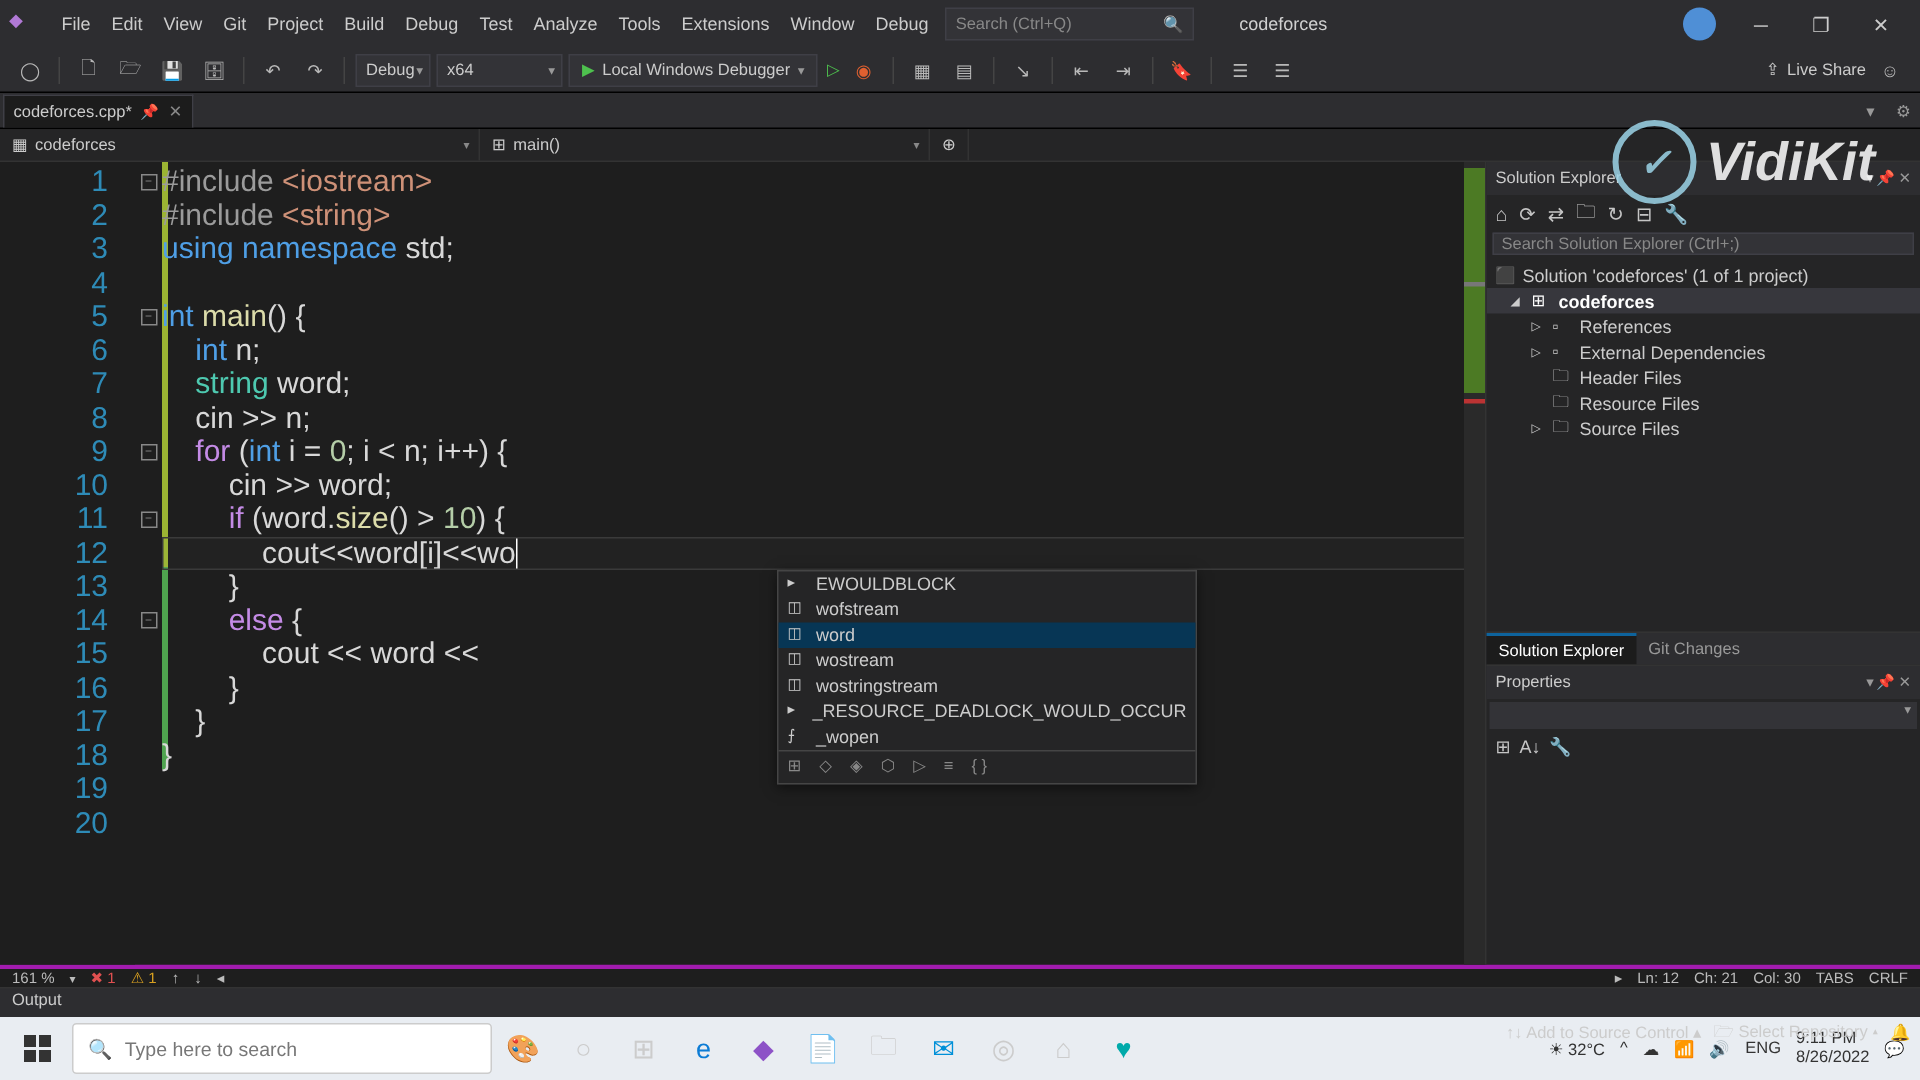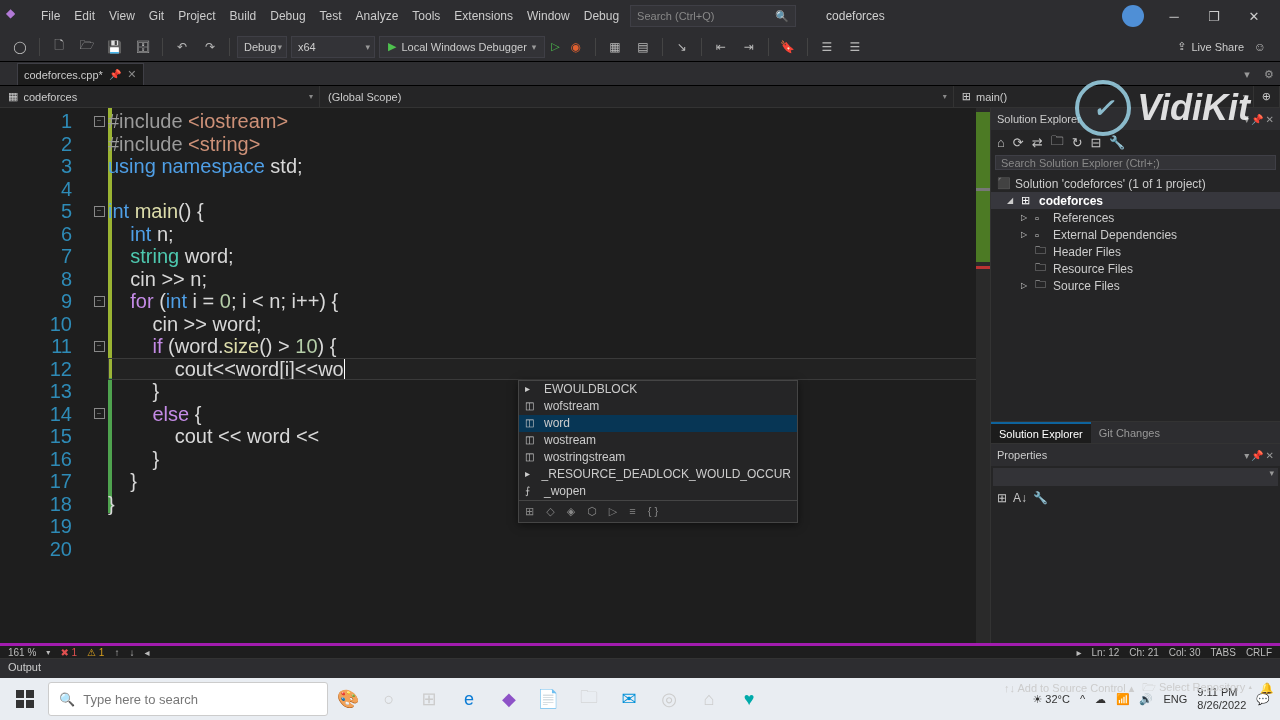--- a/index.html
+++ b/index.html
@@ -13,21 +13,21 @@
 .menubar .winbtn { width:40px; height:32px; display:flex; align-items:center; justify-content:center; color:#ccc; font-size:13px; }
 .menubar .avatar { width:22px; height:22px; border-radius:50%; background:#4f8fd6; margin:0 10px; }
 .toolbar { height:30px; background:#2d2d30; display:flex; align-items:center; padding:0 8px; font-size:12px; border-bottom:1px solid #000; gap:4px; }
 .toolbar .tbtn { width:24px; height:24px; display:flex; align-items:center; justify-content:center; color:#b8b8b8; }
 .toolbar .sep { width:1px; height:18px; background:#444; margin:0 3px; }
 .toolbar .combo { height:22px; background:#333337; border:1px solid #3f3f46; padding:0 18px 0 6px; font-size:11px; display:flex; align-items:center; color:#ccc; position:relative; }
 .toolbar .combo::after { content:'▾'; position:absolute; right:4px; font-size:9px; color:#999; }
 .toolbar .run-btn { display:flex; align-items:center; background:#333337; border:1px solid #3f3f46; height:22px; padding:0 8px; gap:5px; font-size:11px; }
 .toolbar .run-btn .tri { color:#4ec14e; font-size:11px; }
 .toolbar .live-share { margin-left:auto; display:flex; align-items:center; gap:5px; font-size:11px; color:#ccc; }
-.tabbar { height:24px; background:#2d2d30; display:flex; align-items:flex-end; border-bottom:1px solid #000; padding-left:17px; }
+.tabbar { height:24px; background:#2d2d30; display:flex; align-items:flex-end; border-bottom:1px solid #000; padding-left:2px; }
 .tab { height:22px; background:#1c1c1c; border:1px solid #3f3f46; border-bottom:none; display:flex; align-items:center; padding:0 6px; font-size:11px; color:#ccc; gap:6px; }
 .tab .close { color:#888; font-size:11px; }
 .tab .pin { color:#888; font-size:10px; }
 .tabbar .tabspacer { flex:1; }
 .tabbar .tabicon { width:22px; height:22px; display:flex; align-items:center; justify-content:center; color:#999; font-size:11px; }
 .navbar { height:22px; background:#252526; display:flex; align-items:center; font-size:11px; border-bottom:1px solid #333; }
 .navbar .navitem { flex:1; padding:0 8px; display:flex; align-items:center; gap:5px; color:#ccc; border-right:1px solid #333; height:100%; position:relative; }
 .navbar .navitem.small { flex:0 0 24px; }
 .navbar .navitem::after { content:'▾'; position:absolute; right:6px; font-size:8px; color:#888; }
 .navbar .navitem.small::after { content:''; }
@@ -164,23 +164,20 @@
   <div class="tabspacer"></div>
   <div class="tabicon">▾</div>
   <div class="tabicon">⚙</div>
 </div>
 
 <div class="navbar">
   <div class="navitem" style="flex:0 0 320px">
       <span>▦</span>
       <span>codeforces</span>
     </div>
-  <div class="navitem">
-      <span>(Global Scope)</span>
-    </div>
   <div class="navitem" style="flex:0 0 300px">
       <span>⊞</span>
       <span>main()</span>
     </div>
   <div class="navitem small">⊕</div>
 </div>
 
 <div class="main-area">
   <div class="editor">
     <div class="change-bar"></div>

